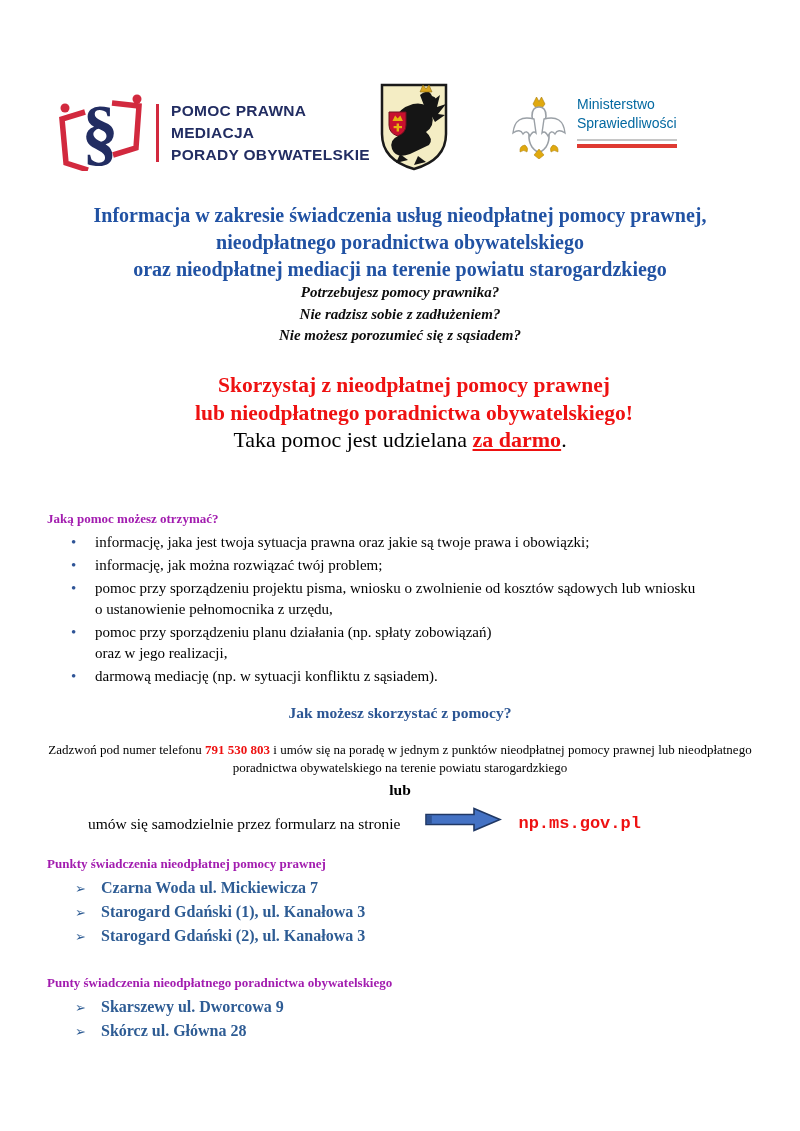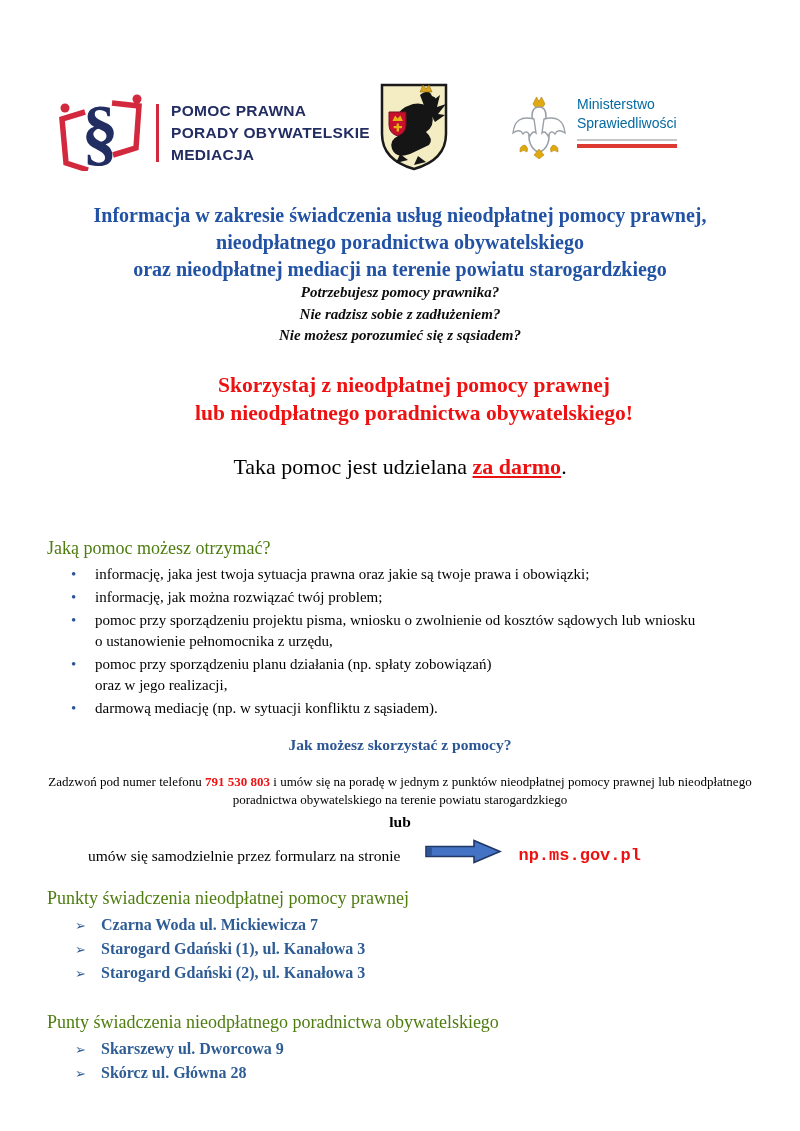--- a/index.html
+++ b/index.html
@@ -22,25 +22,25 @@
   .line-red{height:4px;background:#DF3A32;margin-top:3px;}
 
   
   .content{position:absolute;top:202px;left:0;width:100%;}
   .title{text-align:center;color:#2152A3;font-weight:bold;font-size:20px;line-height:1.34;
          white-space:pre-line;}
   .questions{text-align:center;font-weight:bold;font-style:italic;
              font-size:15px;line-height:1.42;white-space:pre-line;color:#0d0d0d;}
   .cta{margin-top:26px;text-align:center;color:#EE1111;font-weight:bold;font-size:21.5px;
        line-height:1.27;white-space:pre-line;margin-left:28px;}
-  .free{margin-top:27px;text-align:center;font-size:22px;}
+  .free{text-align:center;font-size:22px;}
   .free .hl{color:#EE1111;font-weight:bold;text-decoration:underline;}
 
   .help{margin:58px 47px 0;}
-  .sec-heading{color:#4d7c0f;font-weight:normal;font-size:18px;}
+  .sec-heading{color:#a21caf;font-weight:bold;font-size:13px;}
   ul.help-list{list-style:none;margin:5px 0 0;padding:0;}
   ul.help-list li{display:flex;margin:2px 0;font-size:15px;line-height:1.4;}
   .dot{color:#2F5496;flex:0 0 24px;margin-left:24px;text-align:left;}
   .li-txt{white-space:pre-line;}
 
   .how-heading{margin-top:17px;text-align:center;color:#2B5593;font-weight:bold;font-size:15.5px;}
   .call{margin:19px auto 0;max-width:716px;text-align:center;font-size:13px;line-height:1.36;}
   .phone{color:#EE1111;font-weight:bold;}
   .or{margin-top:5px;text-align:center;color:#000000;font-weight:bold;font-size:15.5px;}
   .online{margin:7px 0 0 88px;display:flex;align-items:flex-end;font-size:15.5px;}
@@ -68,22 +68,22 @@
           <circle cx="11" cy="17" r="4.5" fill="#D2293E"></circle>
           <path d="M31 21 L8 28 L12 72 L34 79" stroke="#D2293E" stroke-width="5.5" fill="none" stroke-linejoin="miter"></path>
           <circle cx="83" cy="8" r="4.5" fill="#D2293E"></circle>
           <path d="M58 12 L85 15 L82 57 L59 64" stroke="#D2293E" stroke-width="5.5" fill="none" stroke-linejoin="miter"></path>
           <text x="46" y="66" font-size="74" font-weight="bold" fill="#222D62" text-anchor="middle" font-family="Liberation Serif, serif">§</text>
         </svg>
       </span>
       <span class="npp-sep"></span>
       <span class="npp-text">
         <span style="display:block">POMOC PRAWNA</span>
+        <span style="display:block">MEDIACJA</span>
         <span style="display:block">PORADY OBYWATELSKIE</span>
-        <span style="display:block">MEDIACJA</span>
       </span>
     </div>
 
     <div class="crest">
       <span>
         <svg width="72" height="90" viewBox="0 0 72 90">
           <path d="M4 3 H68 V52 Q68 78 36 87 Q4 78 4 52 Z" fill="#F4EDC4" stroke="#1a1a1a" stroke-width="2.5"></path>
           <g fill="#151515">
             <path d="M42 13 q9 -7 12 1 q7 2 2 8 l-9 4 z"></path>
             <path d="M48 24 l14 -11 l-3 12 l9 -3 l-8 10 l7 1 l-10 7 z"></path>

